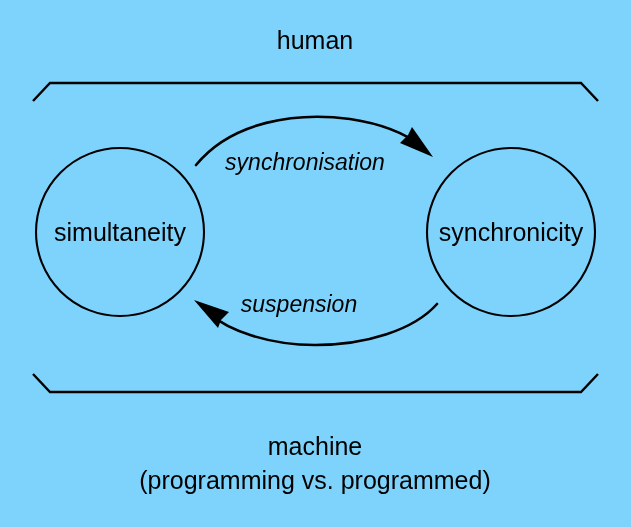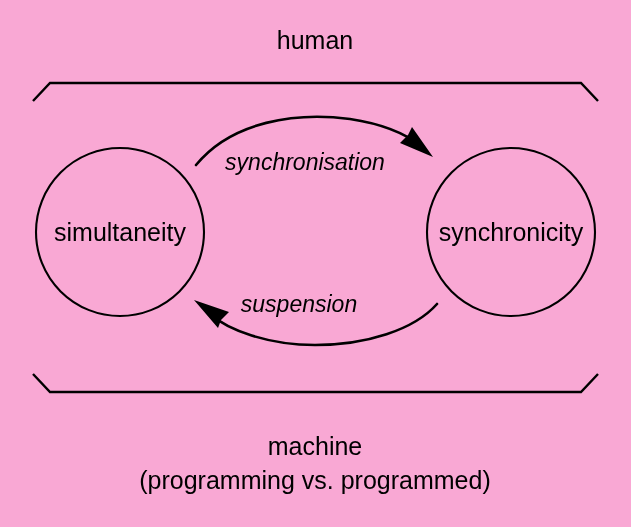--- a/index.html
+++ b/index.html
@@ -4,21 +4,21 @@
 <style>
   html, body {
     margin: 0;
     padding: 0;
     background: #ffffff;
   }
   #canvas {
     position: relative;
     width: 631px;
     height: 527px;
-    background: #f9a8d4;
+    background: #7dd3fc;
     overflow: hidden;
     font-family: "Liberation Sans", sans-serif;
   }
   #diagram-svg {
     position: absolute;
     left: 0;
     top: 0;
     width: 631px;
     height: 527px;
     display: block;

